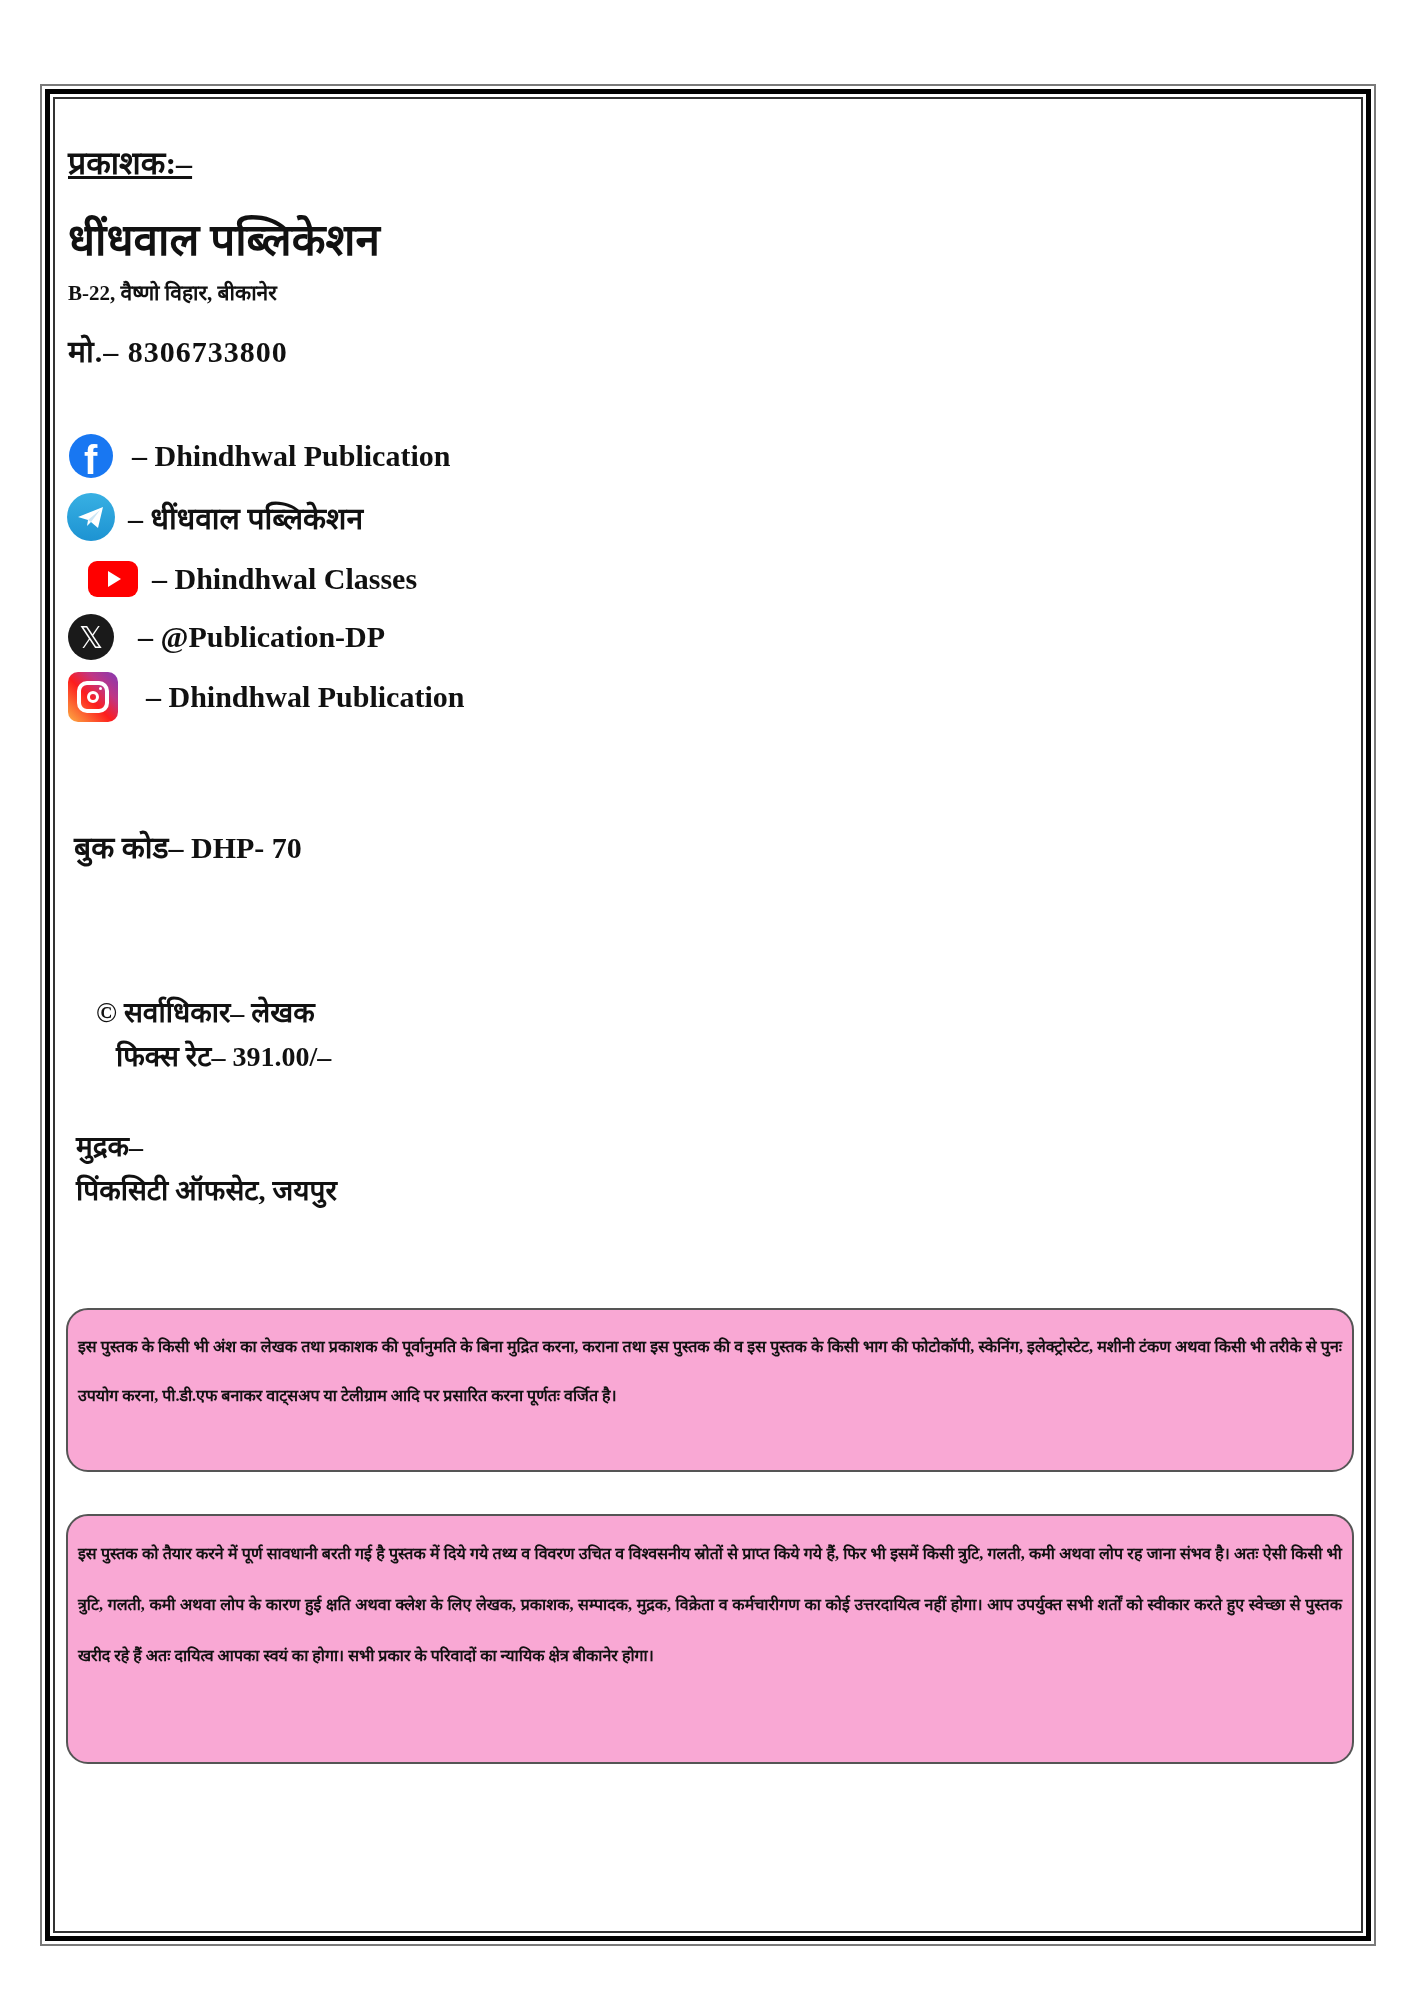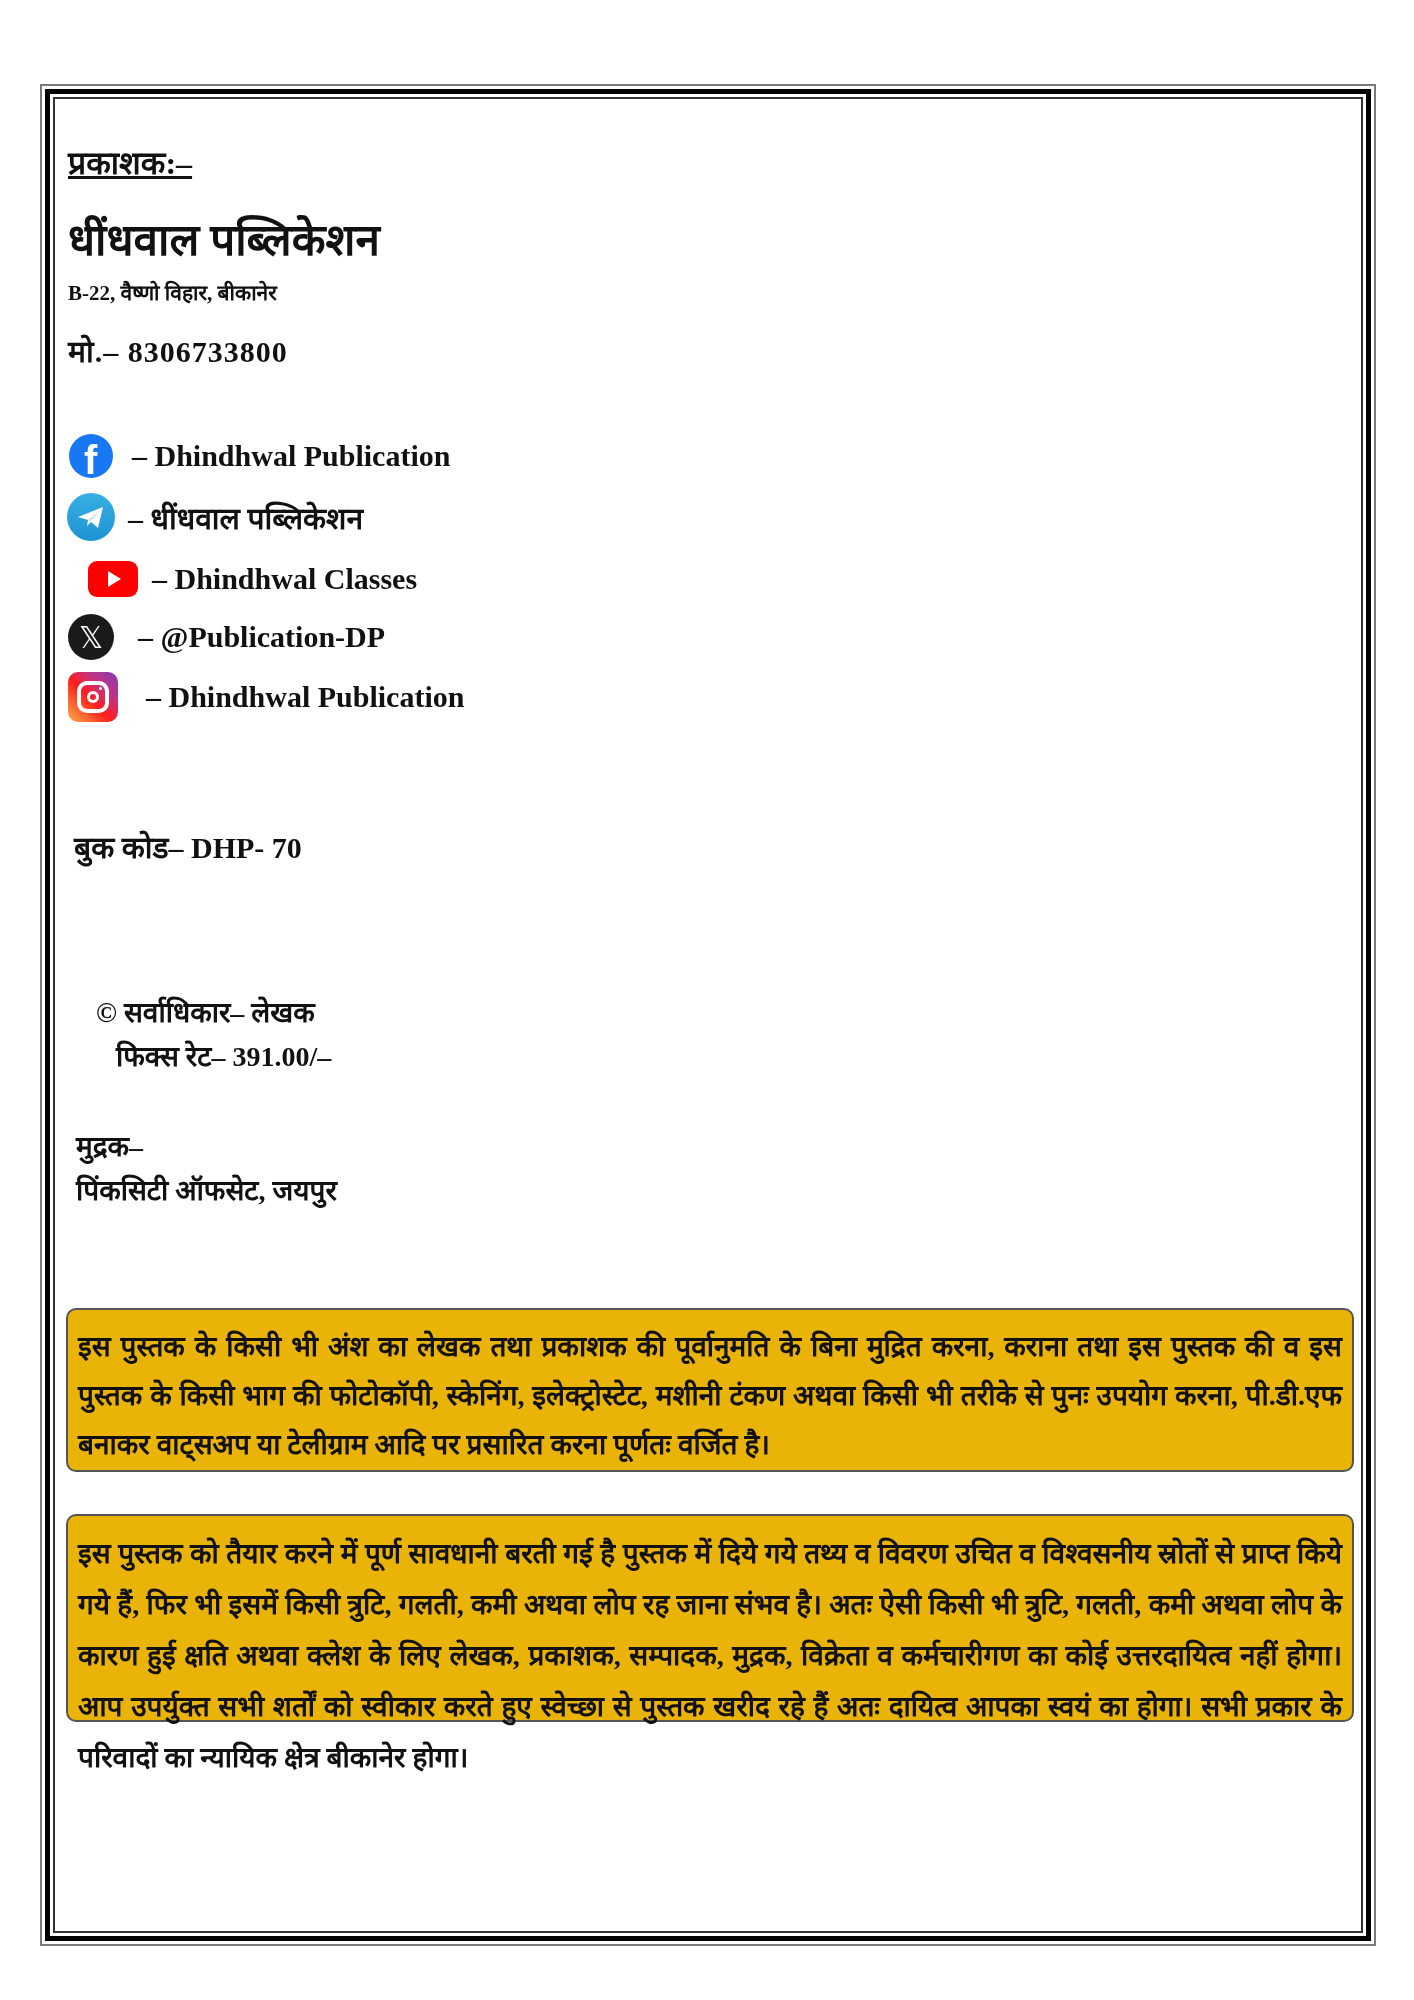--- a/index.html
+++ b/index.html
@@ -23,22 +23,22 @@
   .fb span { position:absolute; left:15px; top:4px; color:#fff; font:bold 40px "Liberation Sans",sans-serif; }
   .tg { width:48px; height:48px; border-radius:50%; background:linear-gradient(180deg,#38b0e3,#1d93d2); position:relative; }
   .yt { width:50px; height:36px; border-radius:9px; background:#ff0000; position:relative; }
   .yt:after { content:""; position:absolute; left:20px; top:10px; border-left:13px solid #fff; border-top:8px solid transparent; border-bottom:8px solid transparent; }
   .xi { width:46px; height:46px; border-radius:50%; background:#1a1a1a; color:#fff; display:flex; align-items:center; justify-content:center;
         font:30px "DejaVu Sans",sans-serif; }
   .ig { width:50px; height:50px; border-radius:10px; background:linear-gradient(45deg,#fcb045,#fd1d1d 45%,#c13584 70%,#833ab4); position:relative; }
   .ig .ring { position:absolute; left:9px; top:9px; width:32px; height:32px; border:4px solid #fff; border-radius:10px; box-sizing:border-box; }
   .ig .ring:before { content:""; position:absolute; left:6px; top:6px; width:12px; height:12px; border:3px solid #fff; border-radius:50%; box-sizing:border-box; }
   .ig .ring:after { content:""; position:absolute; right:3px; top:2px; width:3px; height:3px; background:#fff; border-radius:50%; }
-  .box { position:absolute; left:66px; width:1288px; border:2px solid #555; border-radius:10px; background:#eab308;
-         box-sizing:border-box; padding:12px 10px 12px 10px; font-size:28px; font-weight:bold; line-height:49px; text-align:justify; }
+  .box { position:absolute; left:66px; width:1288px; border:2px solid #555; border-radius:22px; background:#f9a8d4;
+         box-sizing:border-box; padding:12px 10px 12px 10px; font-size:16px; font-weight:bold; line-height:49px; text-align:justify; }
 </style>
 </head>
 <body>
 
 <div class="frame-outer"></div>
 <div class="frame-thick"></div>
 <div class="frame-inner"></div>
 
 <div class="t label" style="top:140px;text-decoration:underline;">प्रकाशक:–</div>
 <div class="t pub-name">धींधवाल पब्लिकेशन</div>
@@ -85,15 +85,15 @@
 
 <div class="t" style="left:74px;top:826px;font-size:30px;">बुक कोड–  DHP- 70</div>
 <div class="t" style="left:76px;top:992px;font-size:28px;margin-left:20px;">© सर्वाधिकार–  लेखक</div>
 <div class="t" style="left:116px;top:1036px;font-size:28px;">फिक्स रेट–  391.00/–</div>
 <div class="t" style="left:76px;top:1126px;font-size:28px;">मुद्रक–</div>
 <div class="t" style="left:76px;top:1170px;font-size:28px;">पिंकसिटी ऑफसेट, जयपुर</div>
 
 <div class="box" style="top:1308px;height:164px;">
   <span>इस पुस्तक के किसी भी अंश का लेखक तथा प्रकाशक की पूर्वानुमति के बिना मुद्रित करना, कराना तथा इस पुस्तक की व इस पुस्तक के किसी भाग की फोटोकॉपी, स्केनिंग, इलेक्ट्रोस्टेट, मशीनी टंकण अथवा किसी भी तरीके से पुनः उपयोग करना, पी.डी.एफ बनाकर वाट्सअप या टेलीग्राम आदि पर प्रसारित करना पूर्णतः वर्जित है।</span>
 </div>
-<div class="box" style="top:1514px;height:208px;line-height:51px;">
+<div class="box" style="top:1514px;height:250px;line-height:51px;">
   <span>इस पुस्तक को तैयार करने में पूर्ण सावधानी बरती गई है पुस्तक में दिये गये तथ्य व विवरण उचित व विश्वसनीय स्रोतों से प्राप्त किये गये हैं, फिर भी इसमें किसी त्रुटि, गलती, कमी अथवा लोप रह जाना संभव है। अतः ऐसी किसी भी त्रुटि, गलती, कमी अथवा लोप के कारण हुई क्षति अथवा क्लेश के लिए लेखक, प्रकाशक, सम्पादक, मुद्रक, विक्रेता व कर्मचारीगण का कोई उत्तरदायित्व नहीं होगा। आप उपर्युक्त सभी शर्तों को स्वीकार करते हुए स्वेच्छा से पुस्तक खरीद रहे हैं अतः दायित्व आपका स्वयं का होगा। सभी प्रकार के परिवादों का न्यायिक क्षेत्र बीकानेर होगा।</span>
 </div>
 
 </body></html>

